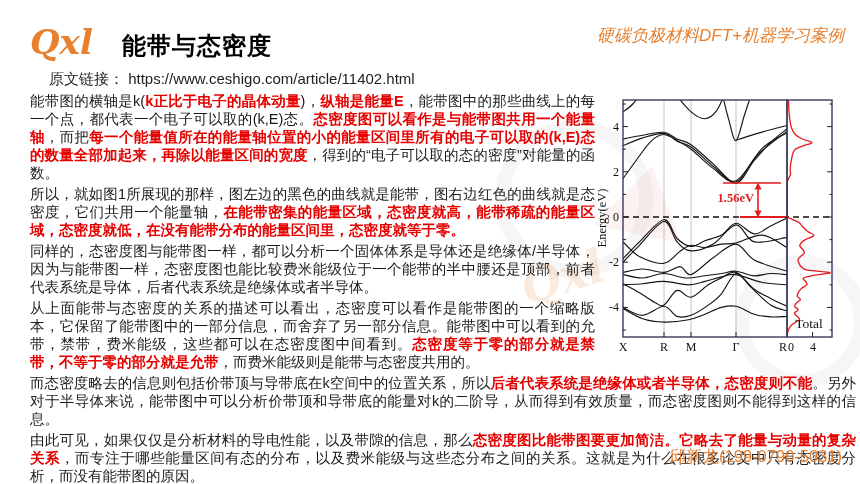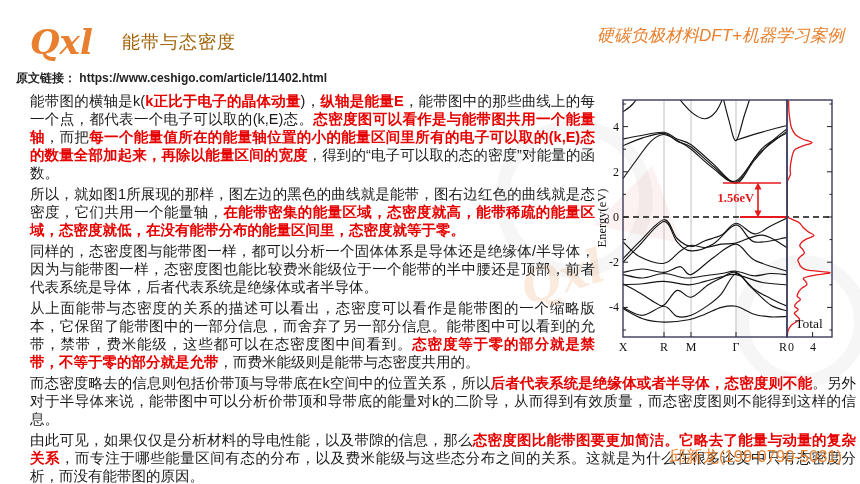--- a/index.html
+++ b/index.html
@@ -8,24 +8,24 @@
   
   .wm{position:absolute;z-index:0;pointer-events:none;}
   .wm-ring{border-radius:50%;border:14px solid rgba(150,150,150,0.09);}
   .wm-script{font-family:"DejaVu Serif",serif;font-style:italic;font-weight:bold;
              color:rgba(232,128,47,0.16);transform:rotate(-18deg);}
   .wm-tri{width:0;height:0;border-left:45px solid transparent;border-right:45px solid transparent;
           border-bottom:70px solid rgba(228,30,30,0.06);transform:rotate(12deg);}
   
   .logo{position:absolute;left:30px;top:24px;z-index:2;font-family:"DejaVu Serif",serif;
         font-style:italic;font-weight:bold;font-size:34px;line-height:36px;color:#e8802f;}
-  .title{position:absolute;left:122px;top:30px;z-index:2;font-size:18px;font-weight:400;
-         color:#a16207;letter-spacing:1px;}
+  .title{position:absolute;left:122px;top:30px;z-index:2;font-size:24px;font-weight:700;
+         color:#000000;letter-spacing:1px;}
   .header-right{position:absolute;right:16px;top:24px;z-index:2;font-size:17px;color:#e8802f;font-style:italic;}
-  .source{position:absolute;left:16px;top:70px;z-index:2;font-size:12px;color:#222;font-weight:bold;}
+  .source{position:absolute;left:49px;top:70px;z-index:2;font-size:15px;color:#222;}
   .source a{color:#222;text-decoration:none;}
   
   .article{position:absolute;left:30px;top:92px;width:826px;z-index:2;}
   .article p{margin:0 0 3px 0;font-size:14.5px;line-height:18px;color:#1a1a1a;text-align:justify;}
   .article p.narrow{width:565px;}
   .article .hl{color:#e60000;font-weight:700;}
   
   .figure{position:absolute;left:598px;top:86px;width:256px;height:284px;z-index:1;}
   .figure svg{display:block;}
   .tick-label{font-family:"Liberation Serif","DejaVu Serif",serif;font-size:12px;fill:#111;}

